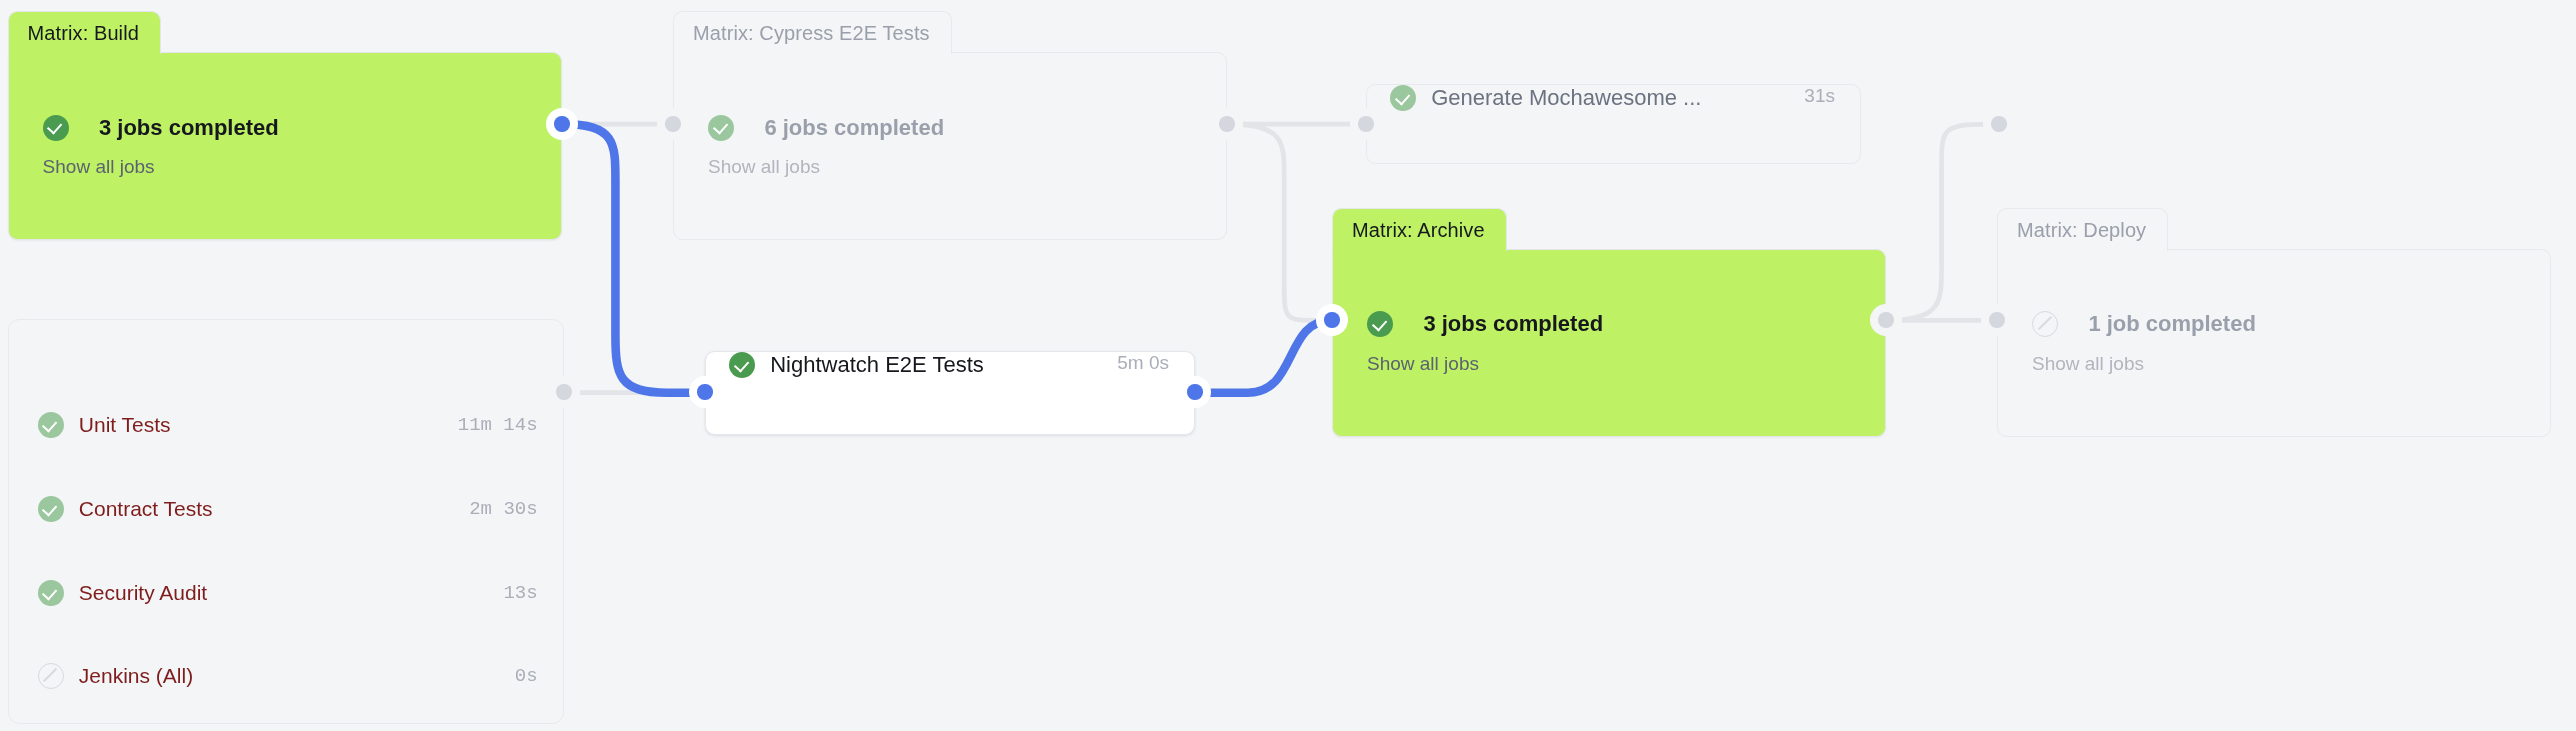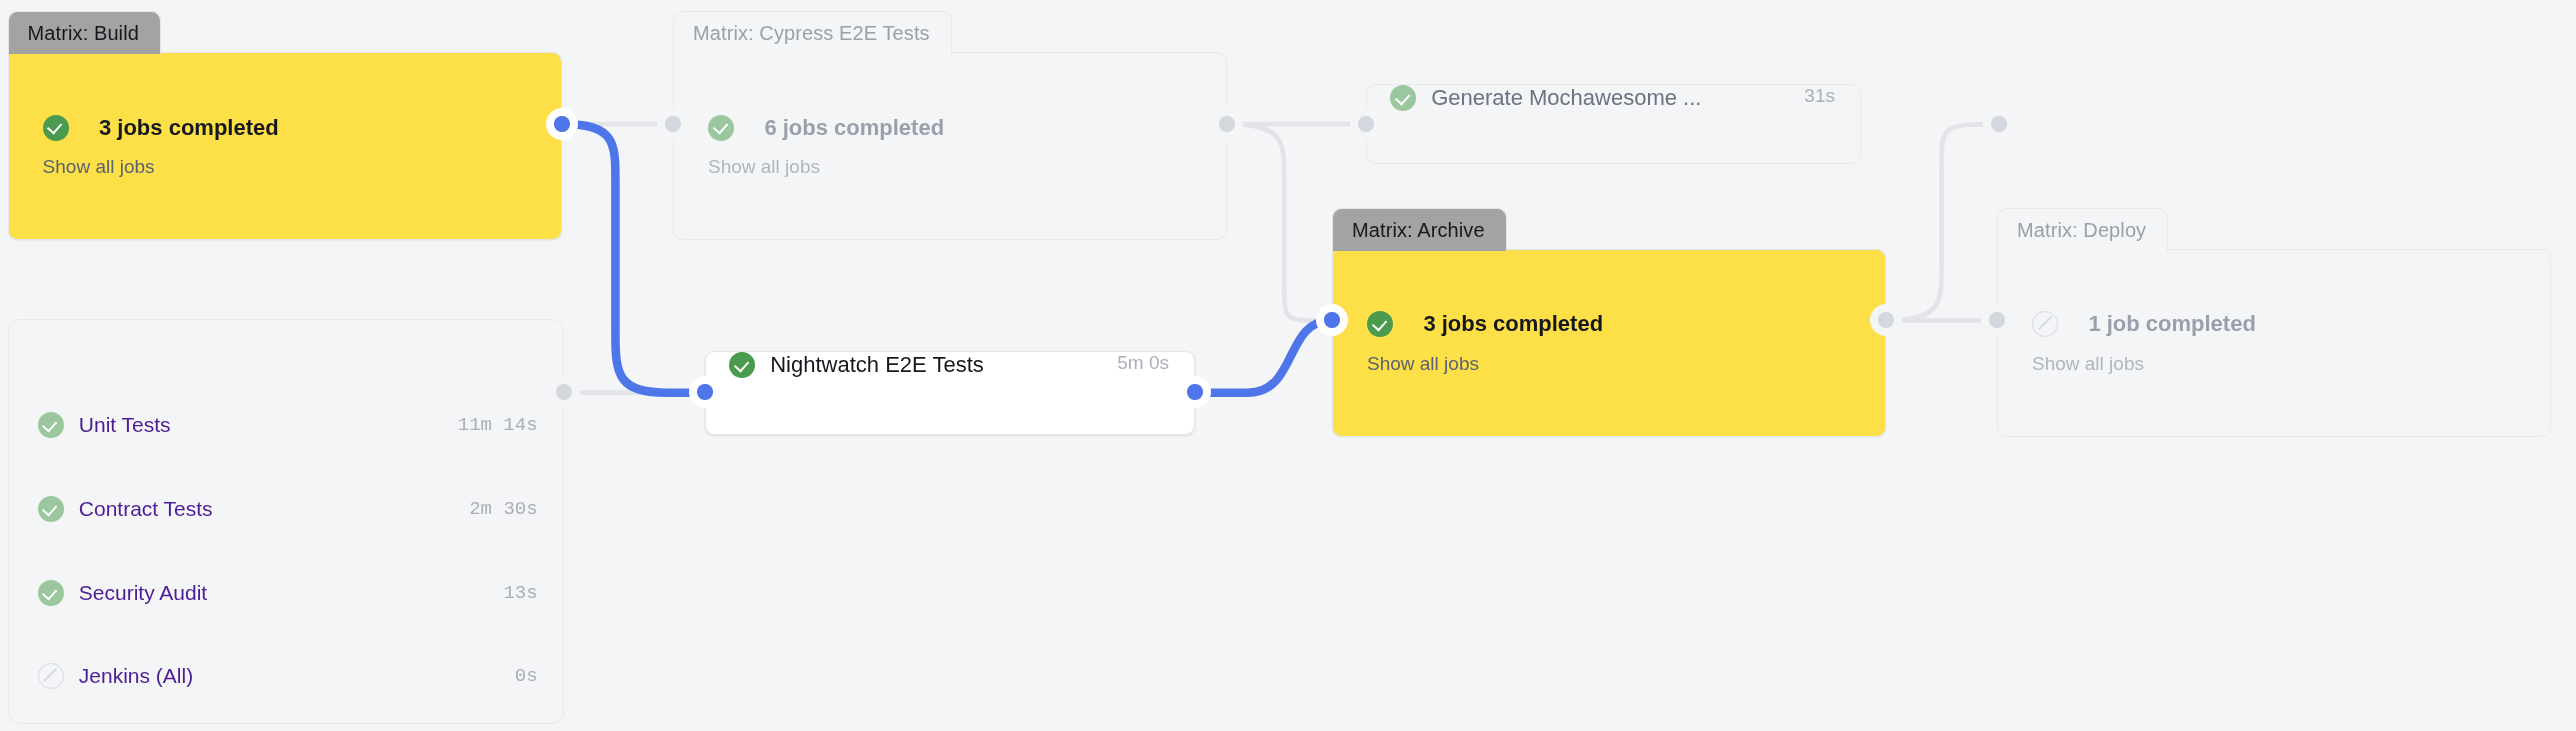--- a/index.html
+++ b/index.html
@@ -39,36 +39,36 @@
     position: absolute;
     left: 0;
     top: 0;
     height: 42px;
     padding: 0 21px 0 19px;
     display: flex;
     align-items: center;
     border: 1px solid #e4e6ea;
     border-bottom: none;
     border-radius: 9.5px 9.5px 0 0;
-    background: #a3a3a3;
+    background: #bef264;
     font-size: 20px;
     letter-spacing: 0.1px;
     color: #16181d;
     white-space: nowrap;
     z-index: 3;
   }
   .matrix-body {
     position: absolute;
     left: 0;
     top: 41px;
     right: 0;
     bottom: 0;
     border: 1px solid #e4e6ea;
     border-radius: 0 9.5px 9.5px 9.5px;
-    background: #fde047;
+    background: #bef264;
     box-shadow: 0 1px 1.9px rgba(16,24,40,.05);
     z-index: 2;
   }
   .matrix-group.tab-left .matrix-body {
     border-top-left-radius: 0;
   }
 
   
   .dim .matrix-tab {
     background: #f4f5f7;
@@ -123,21 +123,21 @@
   .job-row {
     position: absolute;
     left: 29px;
     right: 25px;
     height: 42px;
     display: flex;
     align-items: center;
   }
   .job-name {
     font-size: 21px;
-    color: #4c1d95;
+    color: #7f1d1d;
     white-space: nowrap;
   }
   .job-time {
     margin-left: auto;
     font-size: 19px;
     color: #a9aeb8;
     white-space: nowrap;
     font-family: Liberation Mono, monospace;
   }
 

